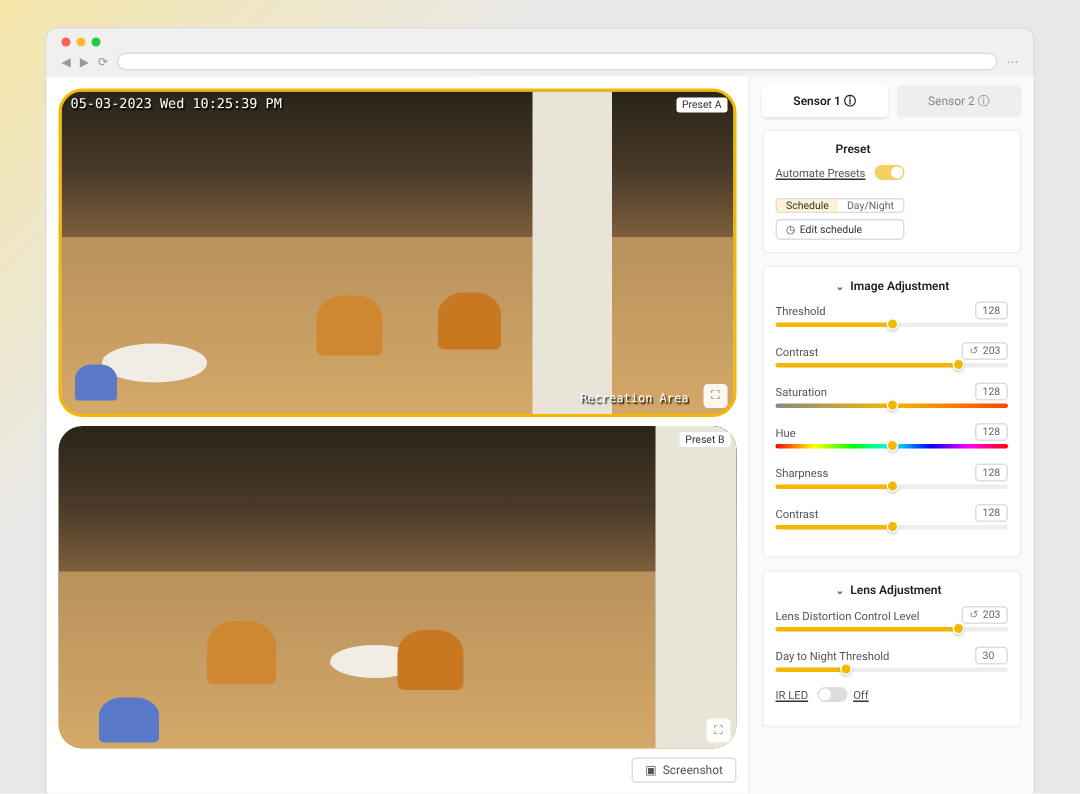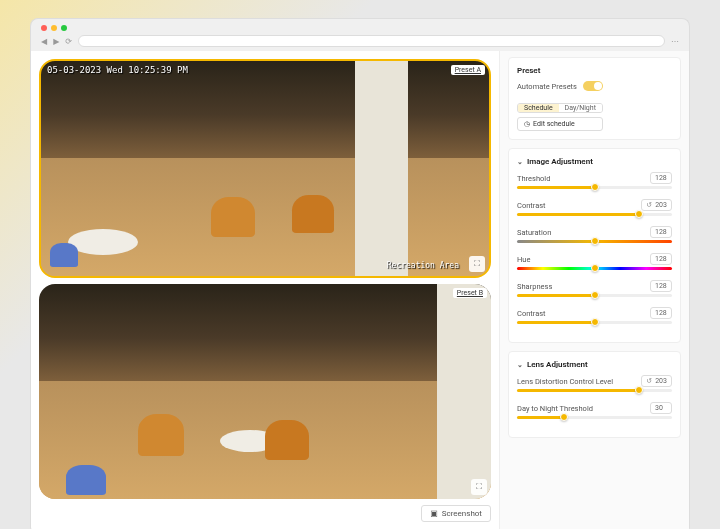--- a/index.html
+++ b/index.html
@@ -68,21 +68,21 @@
   text-shadow: 1px 1px 1px #000;
 }
 .overlay-label {
   position: absolute; bottom: 6px; right: 30px;
   color: #fff; font-family: monospace; font-size: 8px;
   text-shadow: 1px 1px 1px #000;
 }
 .preset-badge {
   position: absolute; top: 4px; right: 4px;
   background: #fff; border-radius: 2px; padding: 1px 4px;
-  font-size: 7px; color: #333; text-decoration: underline;
+  font-size: 7px; color: #333;
 }
 .expand-btn {
   position: absolute; bottom: 4px; right: 4px;
   width: 16px; height: 16px; background: rgba(255,255,255,0.9);
   border-radius: 3px; display: flex; align-items: center; justify-content: center;
   font-size: 8px; color: #666;
 }
 .screenshot-bar { display: flex; justify-content: flex-end; }
 .screenshot-btn {
   border: 1px solid #ddd; border-radius: 3px; padding: 3px 8px;
@@ -94,23 +94,23 @@
   width: 190px; background: #fafafa; border-left: 1px solid #eee;
   overflow-y: auto; padding: 6px 8px;
 }
 .sensor-tabs { display: flex; gap: 6px; margin-bottom: 8px; }
 .sensor-tab {
   flex: 1; text-align: center; padding: 5px 4px; border-radius: 3px;
   font-size: 8px; background: #eee; color: #888;
 }
 .sensor-tab.active { background: #fff; color: #222; font-weight: 600; box-shadow: 0 1px 2px rgba(0,0,0,0.1); }
 .section { background: #fff; border: 1px solid #eee; border-radius: 4px; padding: 8px; margin-bottom: 8px; }
-.section-title { font-size: 8px; font-weight: 600; color: #222; margin-bottom: 6px; display: flex; align-items: center; gap: 4px; }
+.section-title { font-size: 8px; font-weight: 600; color: #222; margin-bottom: 6px; display: flex; align-items: center; gap: 4px; margin-left: 40px; }
 .chevron { font-size: 7px; color: #666; }
-.row { display: flex; align-items: center; justify-content: flex-start; margin-bottom: 8px; gap: 6px; }
+.row { display: flex; align-items: center; justify-content: flex-start; margin-bottom: 8px; gap: 6px; text-decoration: underline; }
 .row-label { font-size: 7.5px; color: #555; }
 .select {
   border: 1px solid #ddd; border-radius: 3px; padding: 3px 6px;
   font-size: 7.5px; background: #fff; display: flex; align-items: center;
   justify-content: space-between; width: 80px;
 }
 .link-text { font-size: 6.5px; color: #d4a000; text-decoration: underline; }
 .toggle {
   width: 20px; height: 10px; background: #f5d060; border-radius: 5px;
   position: relative;
@@ -212,20 +212,30 @@
 
       <div class="screenshot-bar">
         <div class="screenshot-btn">
           <span>▣</span>
           <span>Screenshot</span>
         </div>
       </div>
     </div>
 
     <div class="right-pane">
+      <div class="sensor-tabs">
+        <div class="sensor-tab active">
+          <span>Sensor 1</span>
+          <span>ⓘ</span>
+        </div>
+        <div class="sensor-tab">
+          <span>Sensor 2</span>
+          <span>ⓘ</span>
+        </div>
+      </div>
 
       <div class="section">
         <div class="section-title">Preset</div>
         <div class="preset-grid">
           <div class="sub-col">
             <div class="row">
               <span class="row-label">Automate Presets</span>
               <div class="toggle"></div>
             </div>
             <div class="seg-group">
@@ -347,17 +357,24 @@
             <div class="slider-val">
                 <span>30</span>
               </div>
           </div>
           <div class="slider-track">
               <div class="slider-fill" style="width:30%"></div>
               <div class="slider-thumb" style="left:30%"></div>
             </div>
         </div>
 
+        <div class="row">
+          <span class="row-label">IR LED</span>
+          <div style="display:flex;align-items:center;gap:4px;">
+            <div class="toggle off"></div>
+            <span class="row-label">Off</span>
+          </div>
+        </div>
 
       </div>
     </div>
   </div>
 </div>
 
 </body></html>

